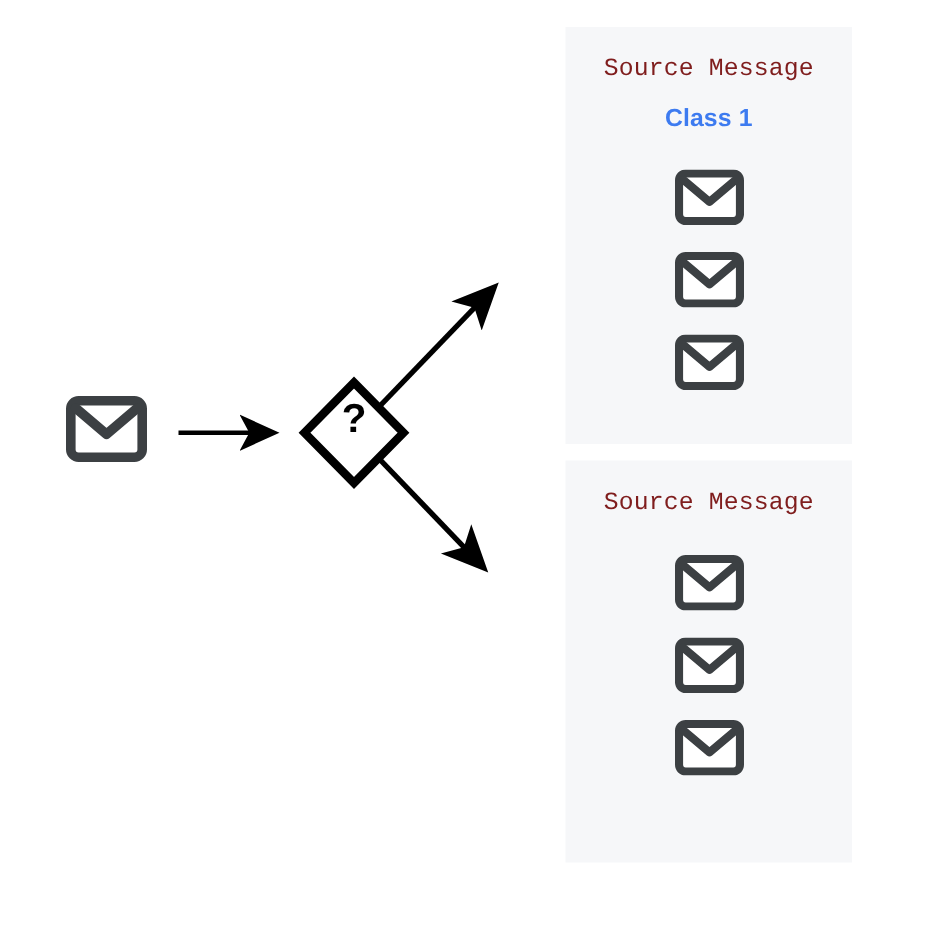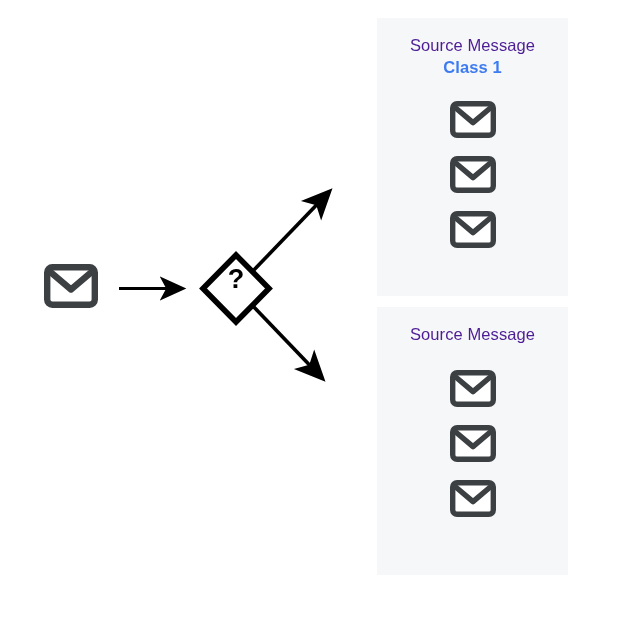--- a/index.html
+++ b/index.html
@@ -43,29 +43,31 @@
   .panel-heading {
     text-align: center;
     padding-top: 17px;
     line-height: 1.32;
     user-select: none;
   }
   .panel-title {
     display: block;
     font-size: 16.5px;
     font-weight: 400;
-    color: #4c1d95;
+    color: #7f1d1d;
     letter-spacing: .1px;
+    font-family: Liberation Mono, monospace;
   }
   .panel-subtitle {
     display: block;
     font-size: 16.5px;
     font-weight: 700;
     color: #3d7bf0;
     letter-spacing: .1px;
+    margin-top: 12px;
   }
 
   .envelope-list {
     margin-top: 22px;
     display: flex;
     flex-direction: column;
     align-items: center;
     gap: 18px;
   }
   .panel-2 .envelope-list { margin-top: 24px; }

